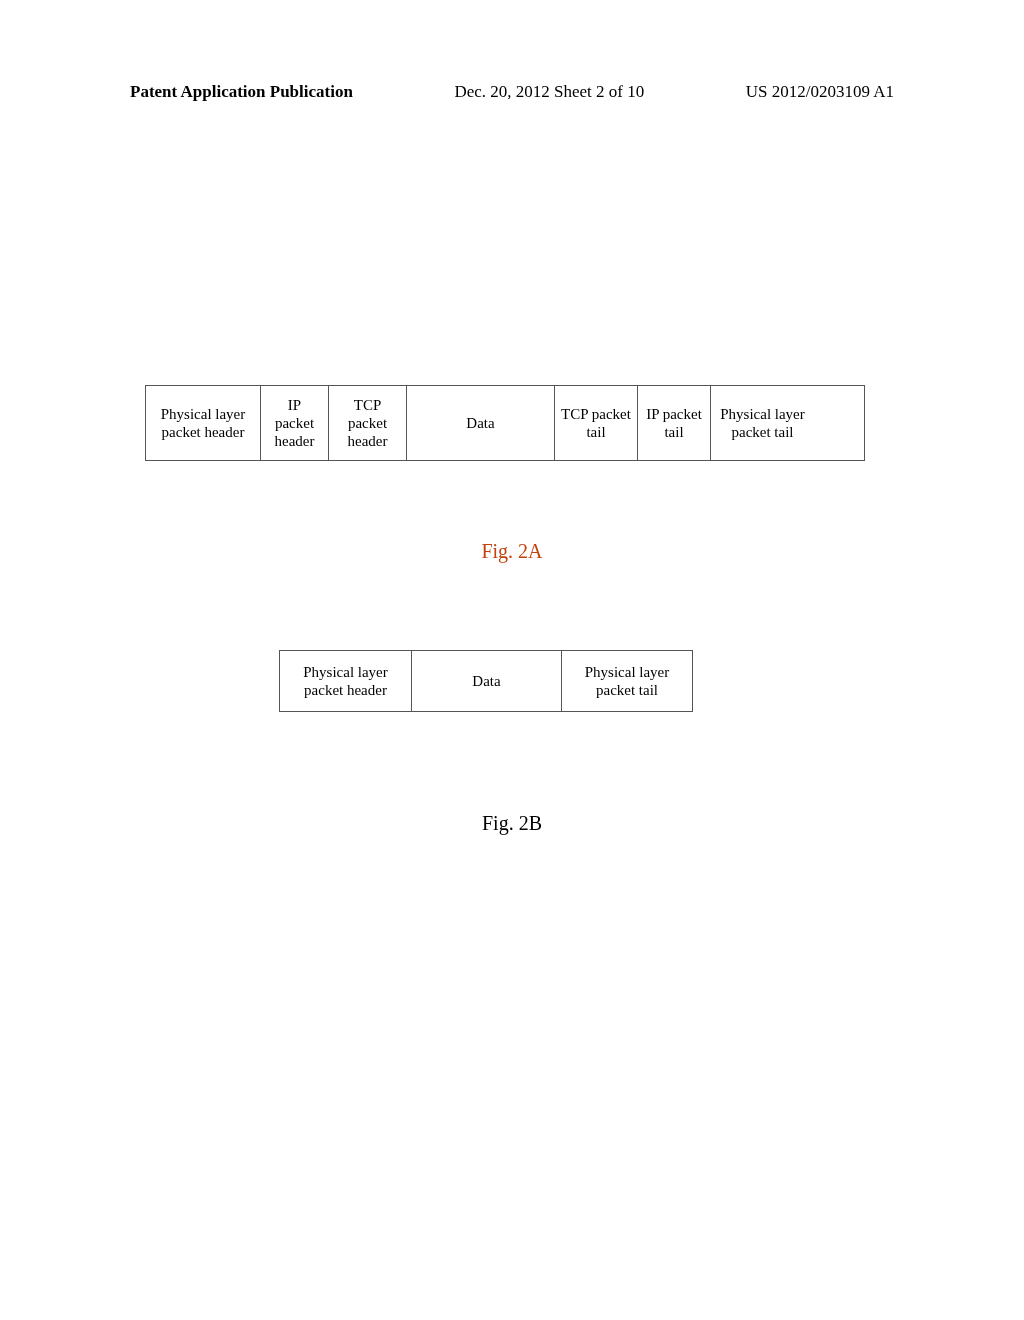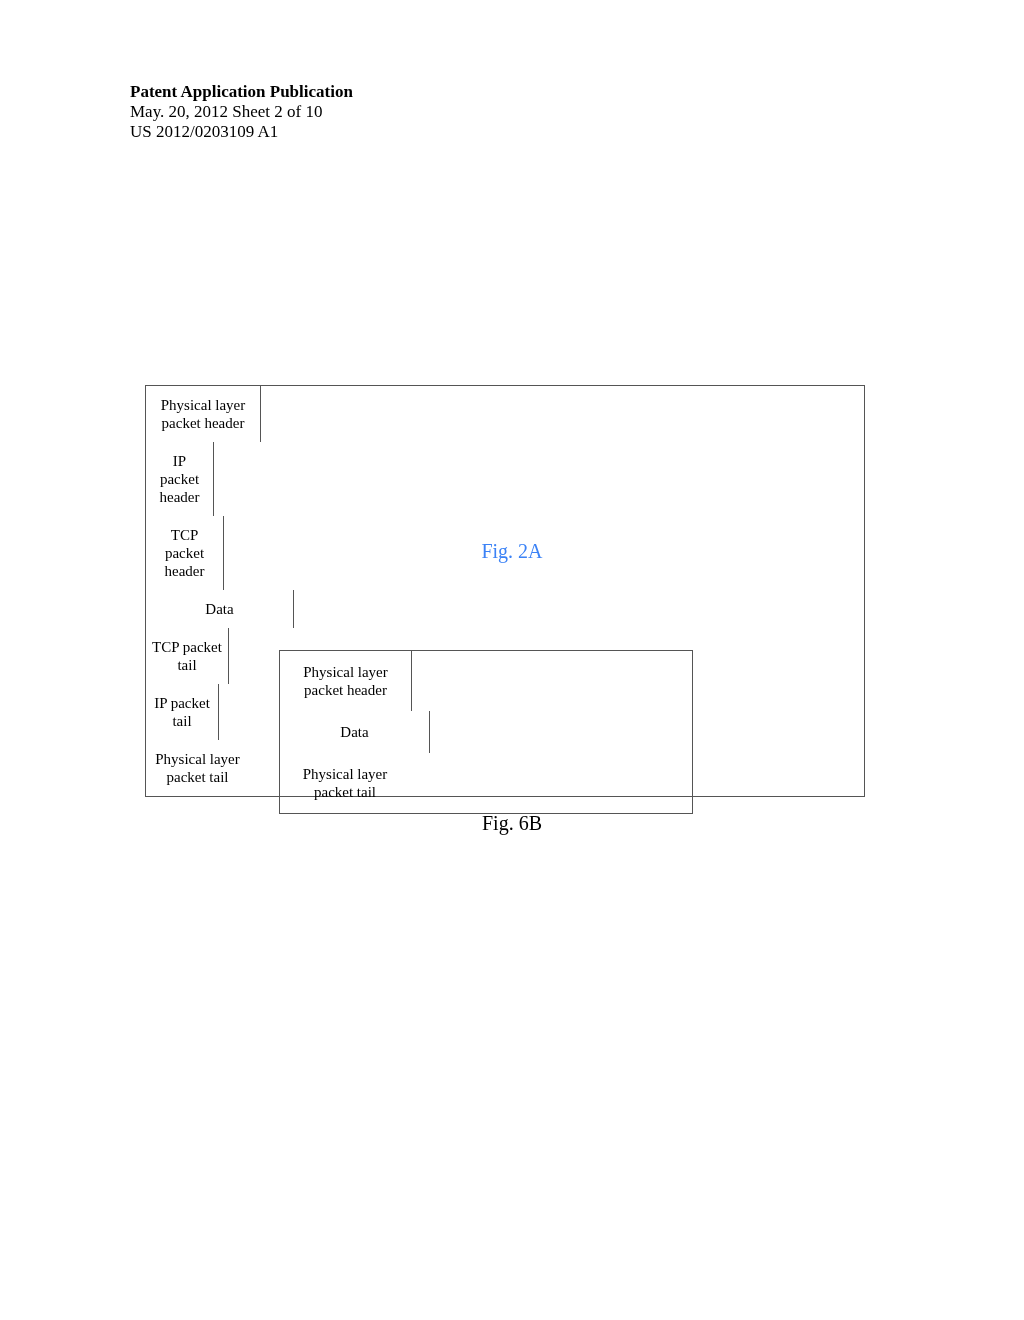--- a/index.html
+++ b/index.html
@@ -1,19 +1,18 @@
 <!DOCTYPE html>
 <html><head>
   <meta charset="utf-8">
   <style>
     * {
       margin: 0;
       padding: 0;
       box-sizing: border-box;
-      flex-direction: column;
     }
     body {
       width: 1024px;
       height: 1320px;
       background: #ffffff;
       font-family: "Times New Roman", Times, serif;
       position: relative;
     }
     .header {
       position: absolute;
@@ -65,21 +64,21 @@
     .diagram-a .cell-ip-tail { width: 73px; }
     .diagram-a .cell-phys-tail { width: 103px; }
     
     .caption-a {
       position: absolute;
       top: 540px;
       left: 0;
       width: 100%;
       text-align: center;
       font-size: 20px;
-      color: #3b82f6;
+      color: #c2410c;
     }
     
     .diagram-b {
       position: absolute;
       top: 650px;
       left: 279px;
       width: 414px;
       display: flex;
       border: 1px solid #555;
     }
@@ -110,21 +109,21 @@
       text-align: center;
       font-size: 20px;
       color: #000;
     }
   </style>
 </head>
 <body>
 
 <div class="header">
   <span class="header-left">Patent Application Publication</span>
-  <span class="header-center">May. 20, 2012  Sheet 2 of 10</span>
+  <span class="header-center">Dec. 20, 2012  Sheet 2 of 10</span>
   <span class="header-right">US 2012/0203109 A1</span>
 </div>
 
 <div class="diagram-a">
   <div class="cell cell-phys-header">
     <span>Physical layer</span>
     <span>packet header</span>
   </div>
   <div class="cell cell-ip-header">
     <span>IP packet</span>
@@ -160,13 +159,13 @@
   </div>
   <div class="cell cell-data">
     <span>Data</span>
   </div>
   <div class="cell cell-phys-tail">
     <span>Physical layer</span>
     <span>packet tail</span>
   </div>
 </div>
 
-<div class="caption-b">Fig.  6B</div>
+<div class="caption-b">Fig.  2B</div>
 
 </body></html>

